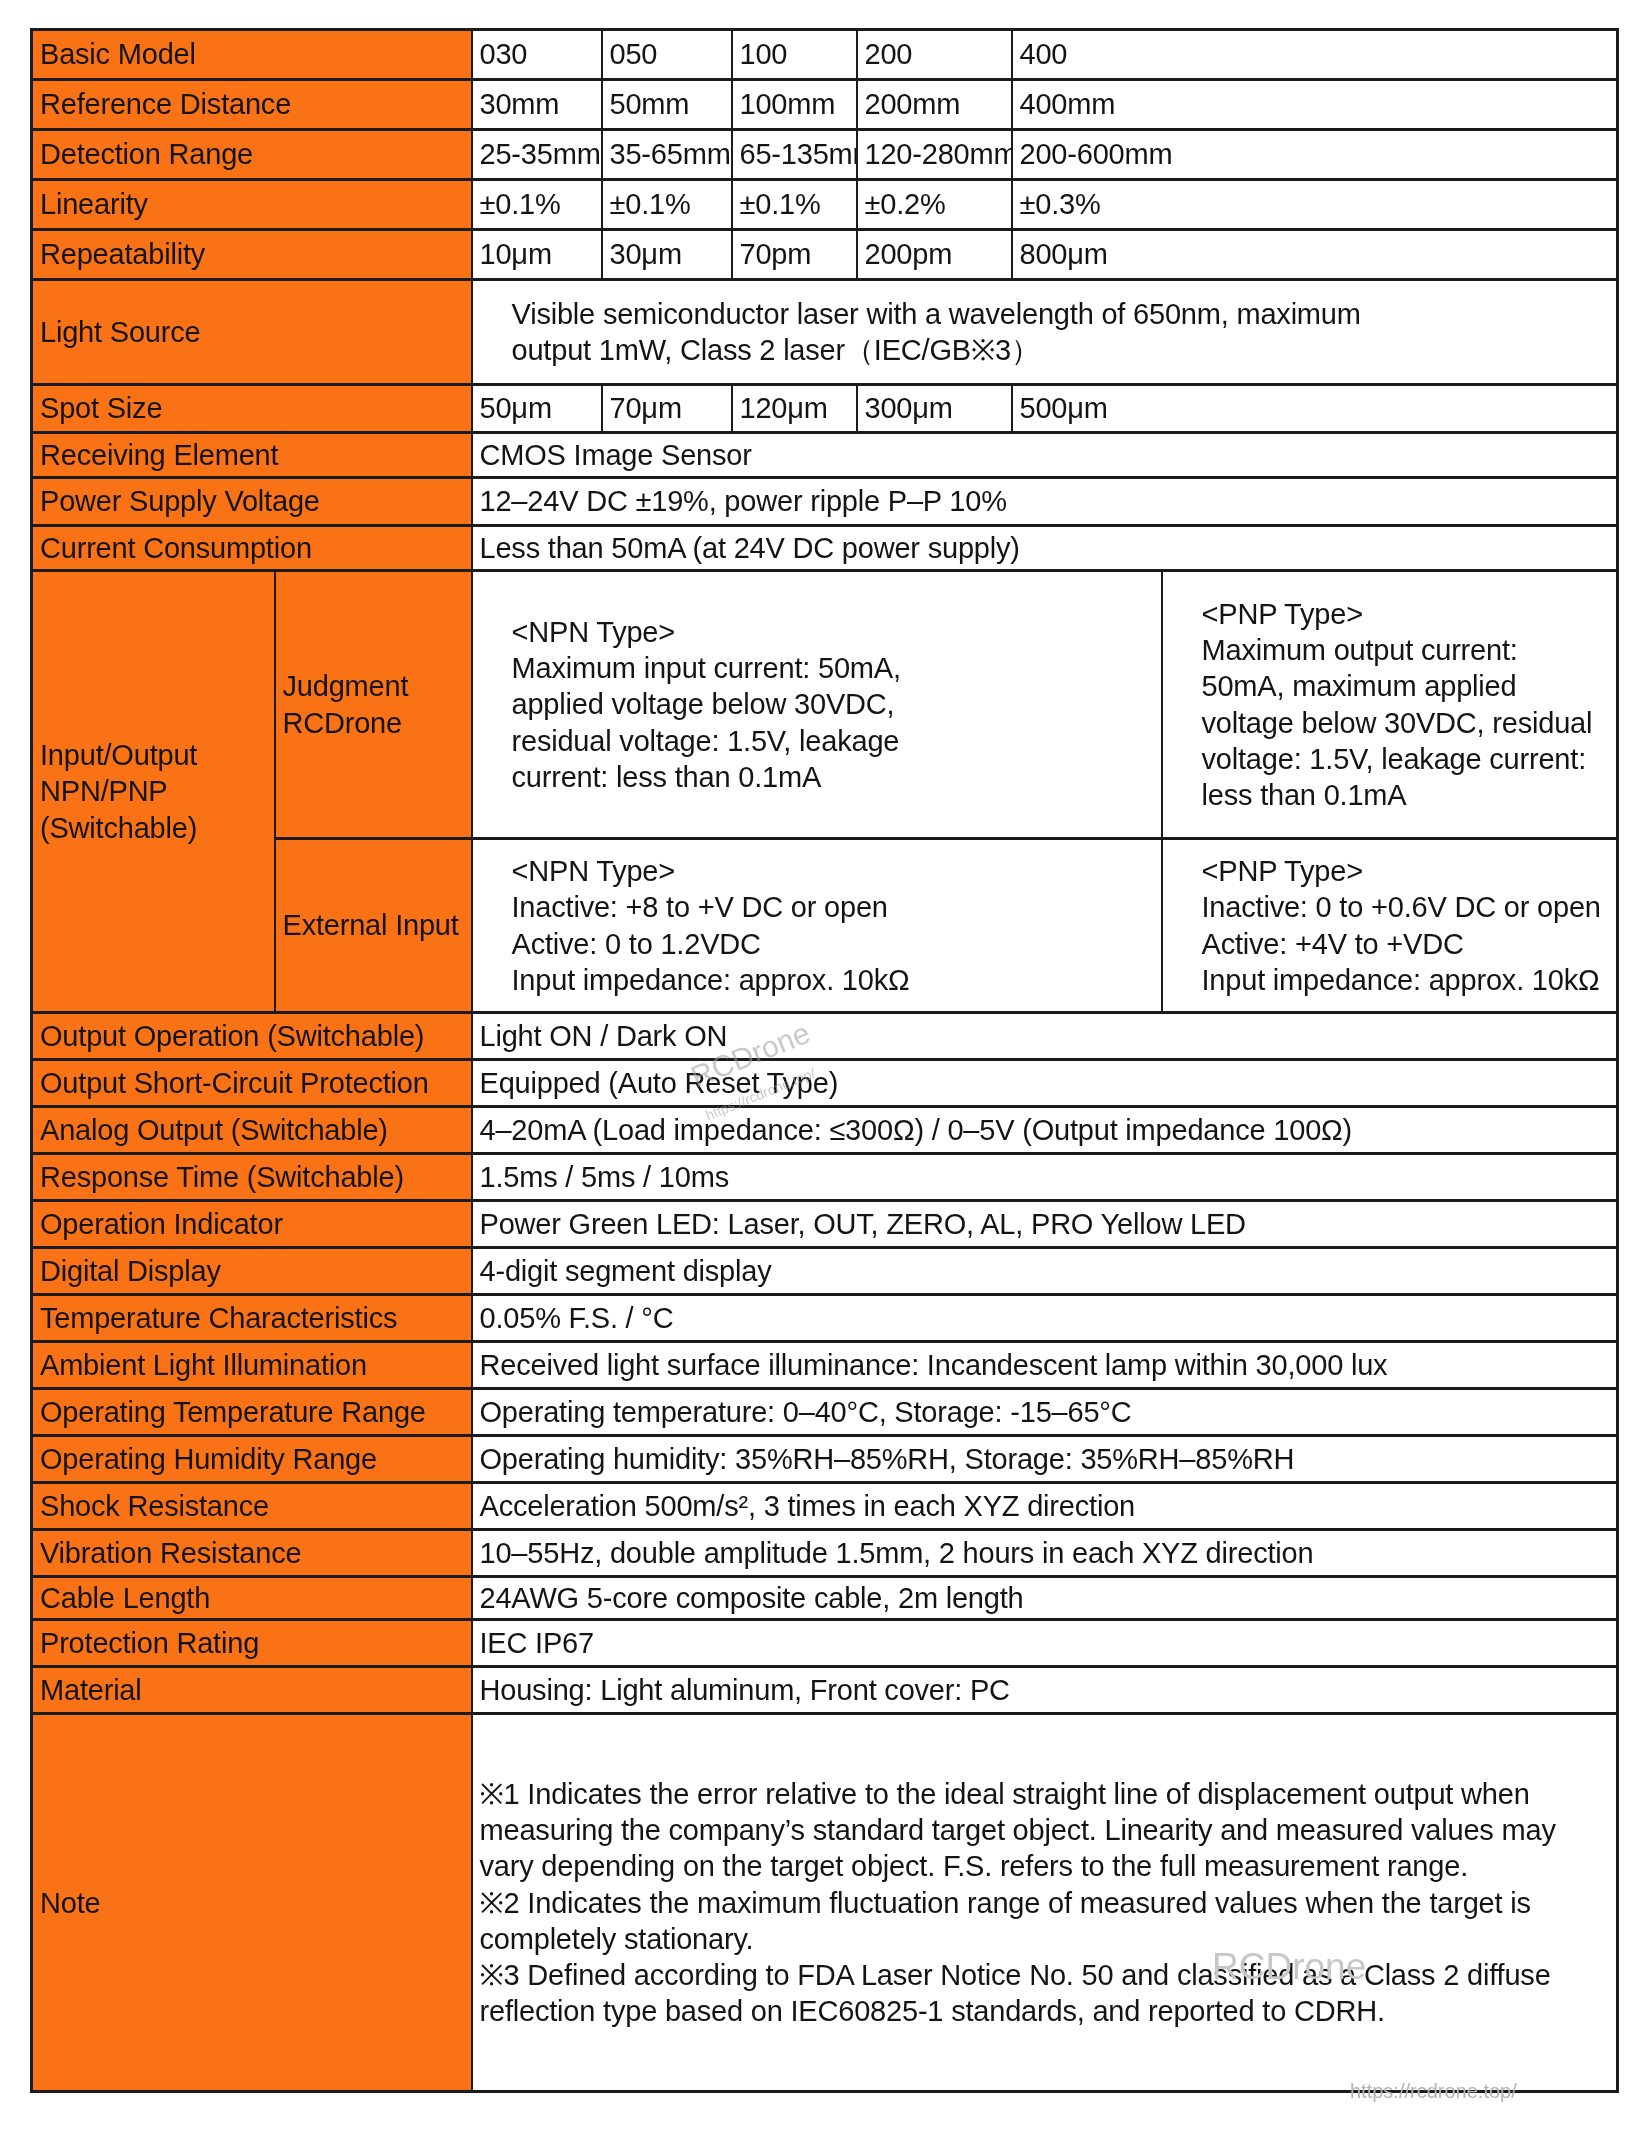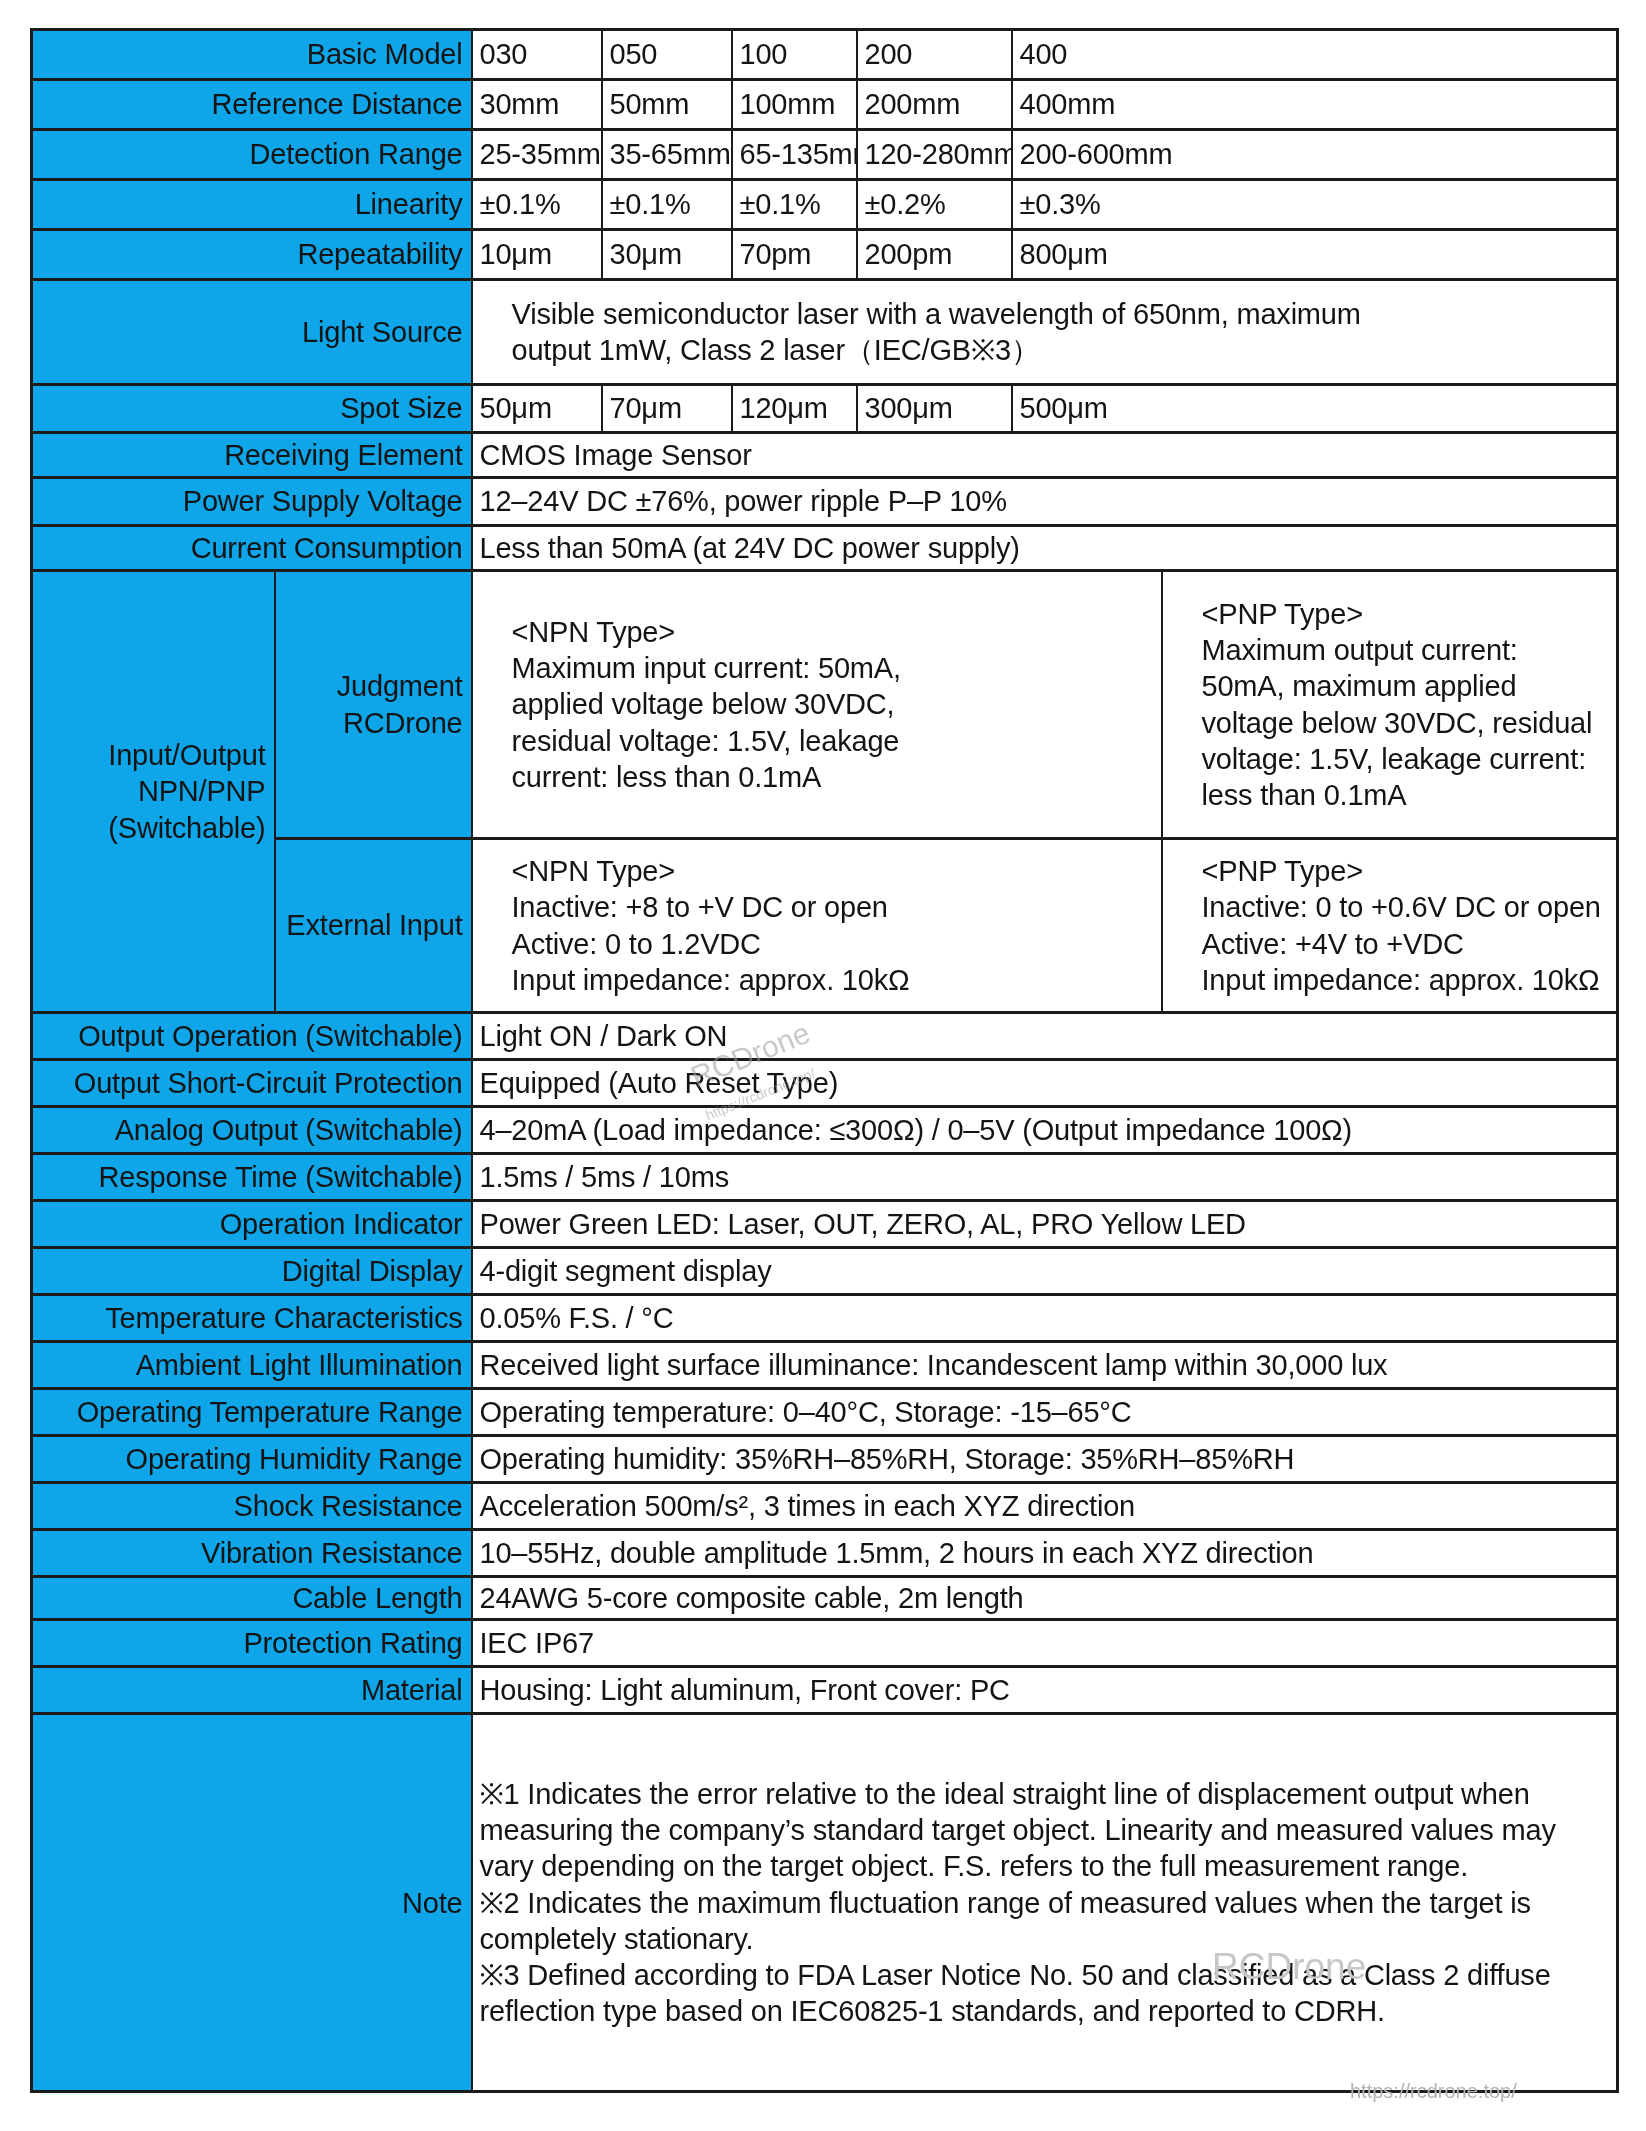--- a/index.html
+++ b/index.html
@@ -16,21 +16,21 @@
   }
   td {
     border:2px solid #1b1b1b;
     border-top-width:3px; border-bottom-width:3px;
     padding:2px 8px 2px 7px;
     font-size:29px; line-height:1.25;
     vertical-align:middle;
     letter-spacing:-0.2px;
     overflow:hidden;
   }
-  td.lab { background:#0ea5e9;text-align:right; }
+  td.lab { background:#f97316; }
   td.val1 { white-space:nowrap; }
   .preline { white-space:pre-line;padding-left:39px; }
   .note-cell p { margin:0; }
   .wm { position:absolute; pointer-events:none; }
   #wm-mid   { left:688px;  top:1038px; transform:rotate(-22deg); font-size:30px; color:#9e9e9e; opacity:.55; }
   #wm-mid-url { left:702px; top:1086px; transform:rotate(-22deg); font-size:14px; color:#9e9e9e; opacity:.55; }
   #wm-note  { left:1212px; top:1946px; font-size:37px; color:#c7c7c7; }
   #wm-corner{ left:1350px; top:2080px; font-size:20px; color:#b3b3b3; }
 </style>
 </head>
@@ -106,21 +106,21 @@
       <td class="val1">300μm</td>
       <td colspan="2" class="val1">500μm</td>
     </tr>
 
     <tr style="height:45px">
       <td colspan="2" class="lab val1">Receiving Element</td>
       <td colspan="6" class="val1">CMOS Image Sensor</td>
     </tr>
     <tr style="height:48px">
       <td colspan="2" class="lab val1">Power Supply Voltage</td>
-      <td colspan="6" class="val1">12–24V DC ±76%, power ripple P–P 10%</td>
+      <td colspan="6" class="val1">12–24V DC ±19%, power ripple P–P 10%</td>
     </tr>
     <tr style="height:45px">
       <td colspan="2" class="lab val1">Current Consumption</td>
       <td colspan="6" class="val1">Less than 50mA (at 24V DC power supply)</td>
     </tr>
 
     <tr style="height:268px">
       <td rowspan="2" class="lab">Input/Output NPN/PNP (Switchable)</td>
       <td class="lab">Judgment RCDrone</td>
       <td colspan="5" class="preline">&lt;NPN Type&gt;

